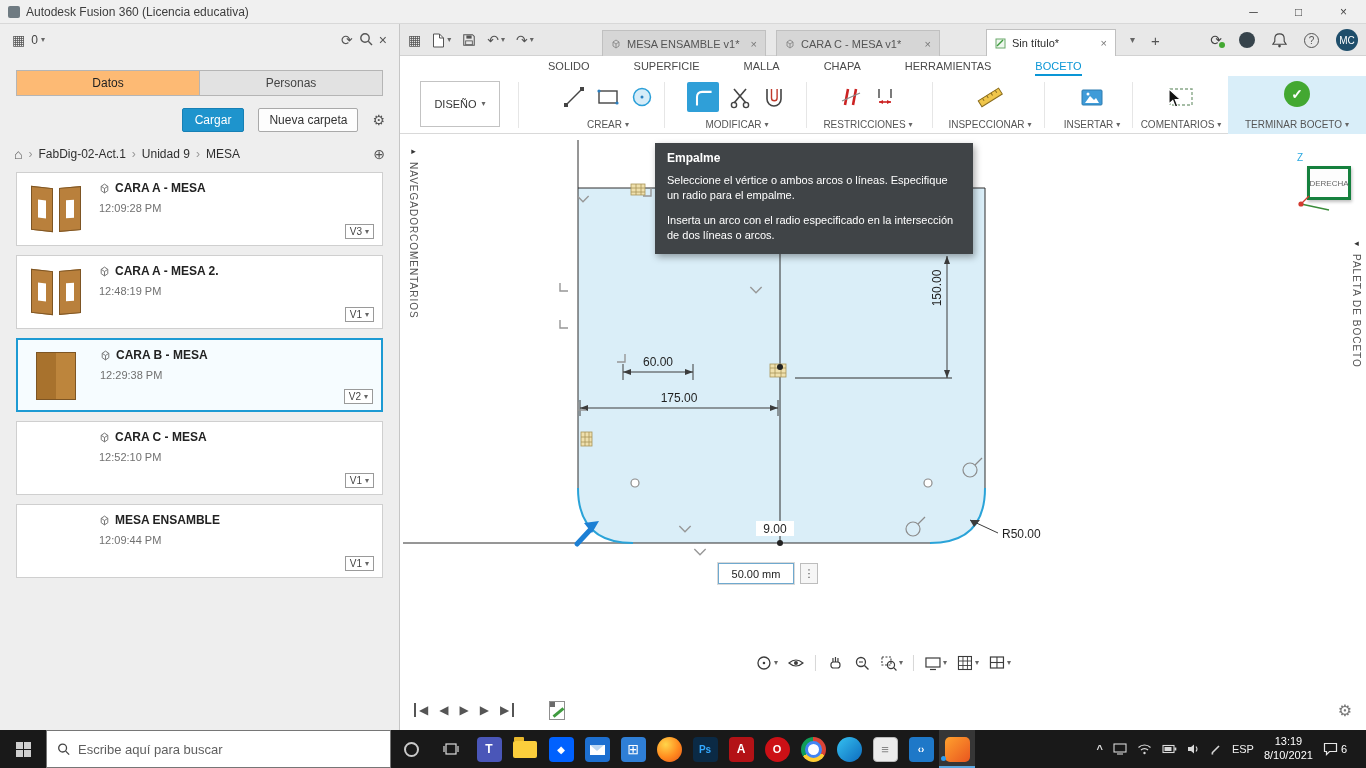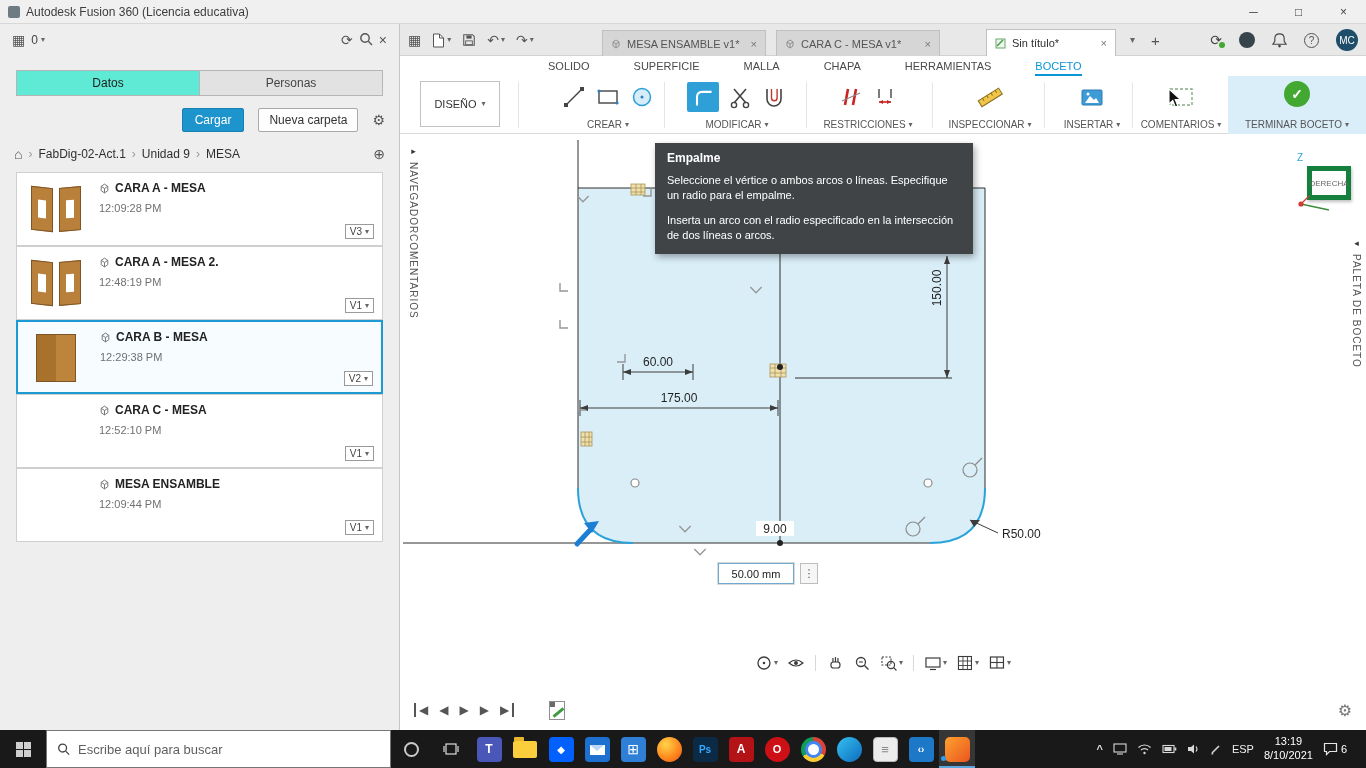--- a/index.html
+++ b/index.html
@@ -17,28 +17,28 @@
   
   .data-panel{position:absolute;left:0;top:24px;width:400px;height:706px;background:#eeeeee;border-right:1px solid #c6c6c6}
   .dp-top{height:32px;display:flex;align-items:center;gap:6px;padding:0 12px;color:#555}
   .dp-top .spacer{flex:1}
   .gicon{font-size:14px;color:#555;line-height:1}
   .job-count{display:flex;align-items:center;gap:3px;font-size:12px;color:#444}
   .caret{font-size:8px;color:#666;line-height:1}
   .dp-tabs{display:flex;margin:14px 16px 0;height:26px;border:1px solid #b5b5b5;background:#e2e2e2}
   .dp-tab{flex:1;display:flex;align-items:center;justify-content:center;font-size:12px;color:#444;border-right:1px solid #b5b5b5}
   .dp-tab:last-child{border-right:none}
-  .dp-tab.active{background:#5eead4;color:#222}
+  .dp-tab.active{background:#fdba74;color:#222}
   .dp-actions{display:flex;align-items:center;justify-content:flex-end;gap:14px;padding:12px 14px 8px}
   .btn-primary{background:#1e94cd;color:#fff;border:1px solid #1680b5;padding:4px 12px;font-size:12px;border-radius:2px}
   .btn-secondary{background:#fdfdfd;border:1px solid #a9a9a9;color:#333;padding:4px 10px;font-size:12px;border-radius:2px}
   .dp-breadcrumb{display:flex;align-items:center;gap:6px;padding:6px 14px 8px;font-size:12px;color:#2f2f2f}
   .crumb-sep{color:#999}
   .crumb-globe{margin-left:auto;color:#555;font-size:14px}
-  .dp-list{padding:2px 16px;display:flex;flex-direction:column;gap:0}
+  .dp-list{padding:2px 16px;display:flex;flex-direction:column;gap:9px}
   .dp-card{position:relative;height:74px;background:#fff;border:1px solid #cfcfcf;display:flex;padding:8px}
   .dp-card.selected{border:2px solid #1d9ad3;background:#f6fcff}
   .thumb{width:64px;height:56px;margin-right:10px;position:relative;flex:0 0 auto}
   .panelA{position:absolute;width:22px;height:44px;background:#b9803c;border:1px solid #7d5524;top:6px}
   .panelA.pl{left:6px;transform:skewY(6deg)}
   .panelA.pr{left:34px;transform:skewY(-5deg)}
   .panelA::after{content:"";position:absolute;left:6px;top:12px;width:8px;height:18px;background:#fff}
   .panelB{position:absolute;left:10px;top:4px;width:40px;height:48px;border:1px solid #7d5524;background:linear-gradient(90deg,#a8722d 0 49%,#8a5c22 49% 51%,#bd853c 51% 100%)}
   .card-main{display:flex;flex-direction:column}
   .card-name{display:flex;align-items:center;gap:5px;font-weight:bold;font-size:12px;color:#222}
@@ -96,21 +96,21 @@
   .palette-strip{position:absolute;right:4px;top:104px;display:flex;flex-direction:column;align-items:center;gap:6px}
   .strip-arrow{font-size:9px;color:#333}
 
   .tooltip{position:absolute;left:255px;top:9px;width:318px;background:#404447;color:#fff;padding:8px 12px 12px;box-shadow:2px 3px 7px rgba(0,0,0,.35);z-index:6}
   .tt-title{font-weight:bold;font-size:12px;margin-bottom:8px}
   .tt-body{font-size:11px;line-height:1.35}
   .tt-body+.tt-body{margin-top:10px}
 
   .viewcube{position:absolute;left:893px;top:20px;width:72px;height:66px}
   .vc-z{position:absolute;left:4px;top:-2px;color:#2ba8e0;font-size:10px}
-  .vc-face{position:absolute;left:14px;top:12px;width:44px;height:34px;background:#fdfdfd;border:5px solid #15803d;box-shadow:1px 2px 3px rgba(0,0,0,.25);display:flex;align-items:center;justify-content:center;font-size:8px;color:#666}
+  .vc-face{position:absolute;left:14px;top:12px;width:44px;height:34px;background:#fdfdfd;border:3px solid #15803d;box-shadow:1px 2px 3px rgba(0,0,0,.25);display:flex;align-items:center;justify-content:center;font-size:8px;color:#666}
   .vc-axes{position:absolute;left:-4px;top:40px}
 
   .dim-input-wrap{position:absolute;left:318px;top:429px;display:flex;align-items:center;gap:6px;z-index:5}
   .dim-input{width:76px;height:21px;border:1px solid #6fa9cf;outline:1px solid #d9d9d9;background:#fff;font-size:11px;text-align:center;font-family:"Liberation Sans",sans-serif;color:#222}
   .dim-menu{width:18px;height:21px;border:1px solid #bdbdbd;background:#f6f6f6;display:flex;align-items:center;justify-content:center;font-size:11px;color:#555}
 
   .navbar{position:absolute;left:50%;bottom:16px;transform:translateX(-50%);display:flex;align-items:center;gap:5px;color:#3c3c3c}
   .nb-btn{display:flex;align-items:center;gap:1px;padding:2px}
   .nb-sep{width:1px;height:16px;background:#d7d7d7;margin:0 3px}
 

